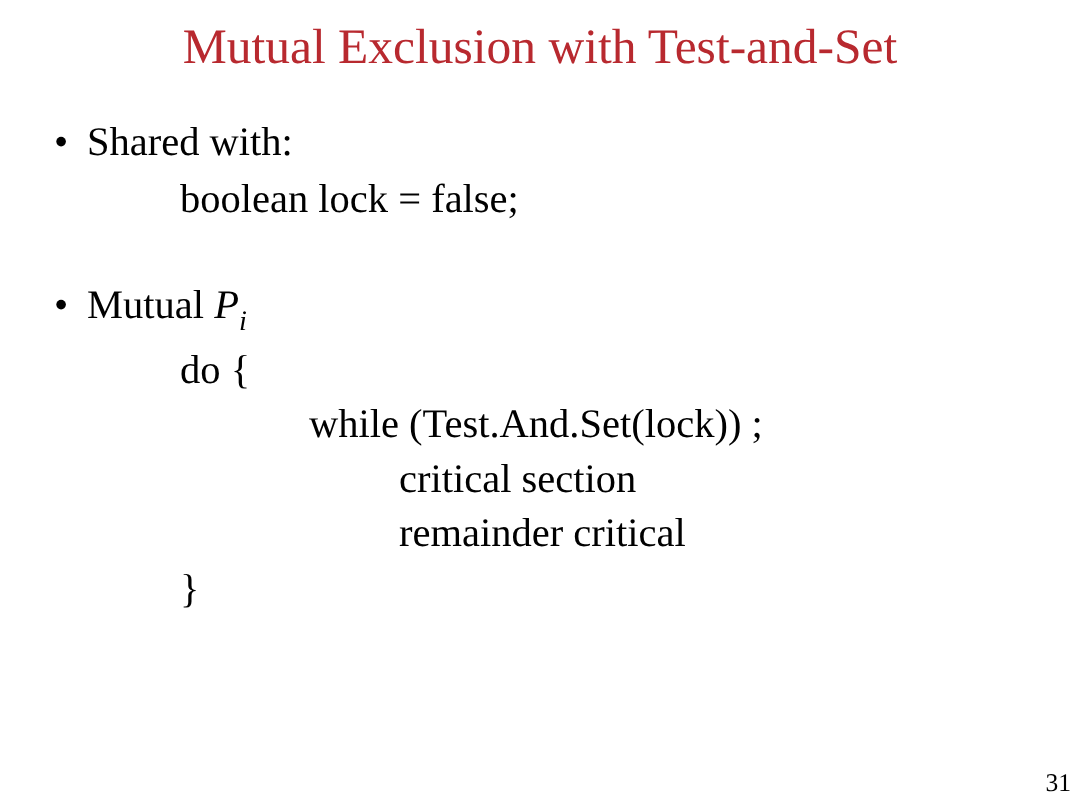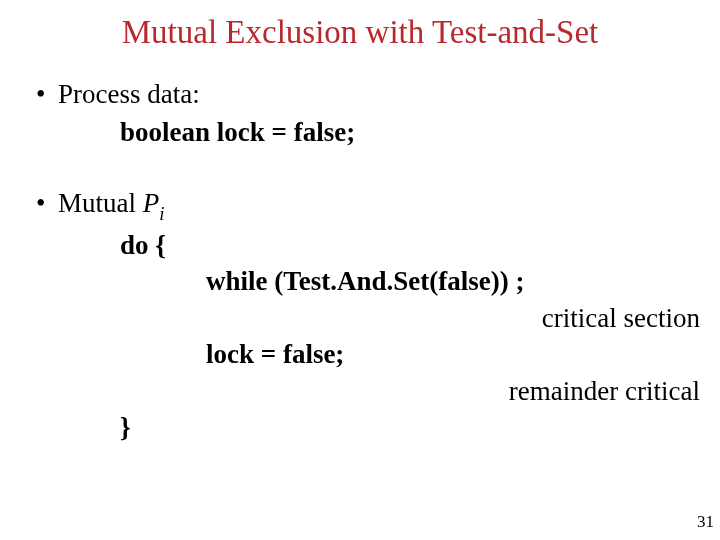--- a/index.html
+++ b/index.html
@@ -39,22 +39,22 @@
   .bullet {
     display: flex;
     margin-bottom: 2px;
   }
   .dot {
     width: 22px;
     flex-shrink: 0;
   }
   .sub1 { margin-left: 84px; }
   .sub2 { margin-left: 170px; }
-  .sub3 { margin-left: 230px; text-align: right; }
-  .bold { font-weight: bold; }
+  .sub3 { margin-left: 230px; }
+  .bold { font-weight: normal; }
   .ital { font-style: italic; }
   .sub-i {
     font-style: italic;
     font-size: 0.7em;
     vertical-align: sub;
     position: relative;
     top: 2px;
   }
   .gap { height: 34px; }
   .pagenum {
@@ -69,37 +69,36 @@
 <body>
 
 <div class="slide">
 
   <div class="title">Mutual Exclusion with Test-and-Set</div>
 
   <div class="body">
 
     <div class="bullet">
       <span class="dot">•</span>
-      <span>Process data:</span>
+      <span>Shared with:</span>
     </div>
     <div class="sub1 bold">boolean lock = false;</div>
 
     <div class="gap"></div>
 
     <div class="bullet">
       <span class="dot">•</span>
       <span>
         <span>Mutual </span><span class="ital">P</span><span class="sub-i">i</span>
       </span>
     </div>
 
     <div class="sub1 bold">do {</div>
-    <div class="sub2 bold">while (Test.And.Set(false)) ;</div>
+    <div class="sub2 bold">while (Test.And.Set(lock)) ;</div>
     <div class="sub3">critical section</div>
-    <div class="sub2 bold">lock = false;</div>
     <div class="sub3">remainder critical</div>
     <div class="sub1 bold">}</div>
 
   </div>
 
   <div class="pagenum">31</div>
 
 </div>
 
 </body></html>

